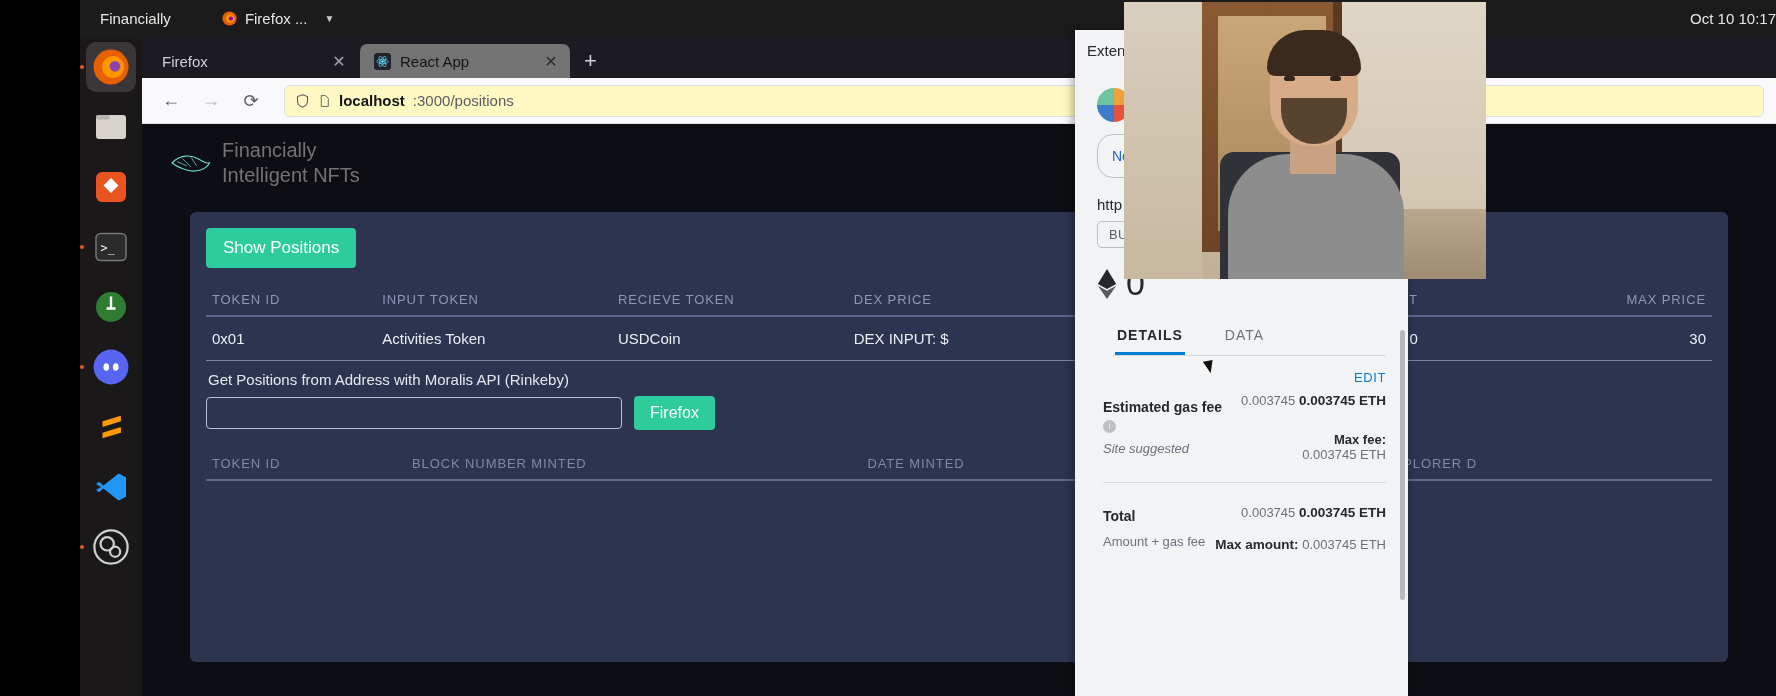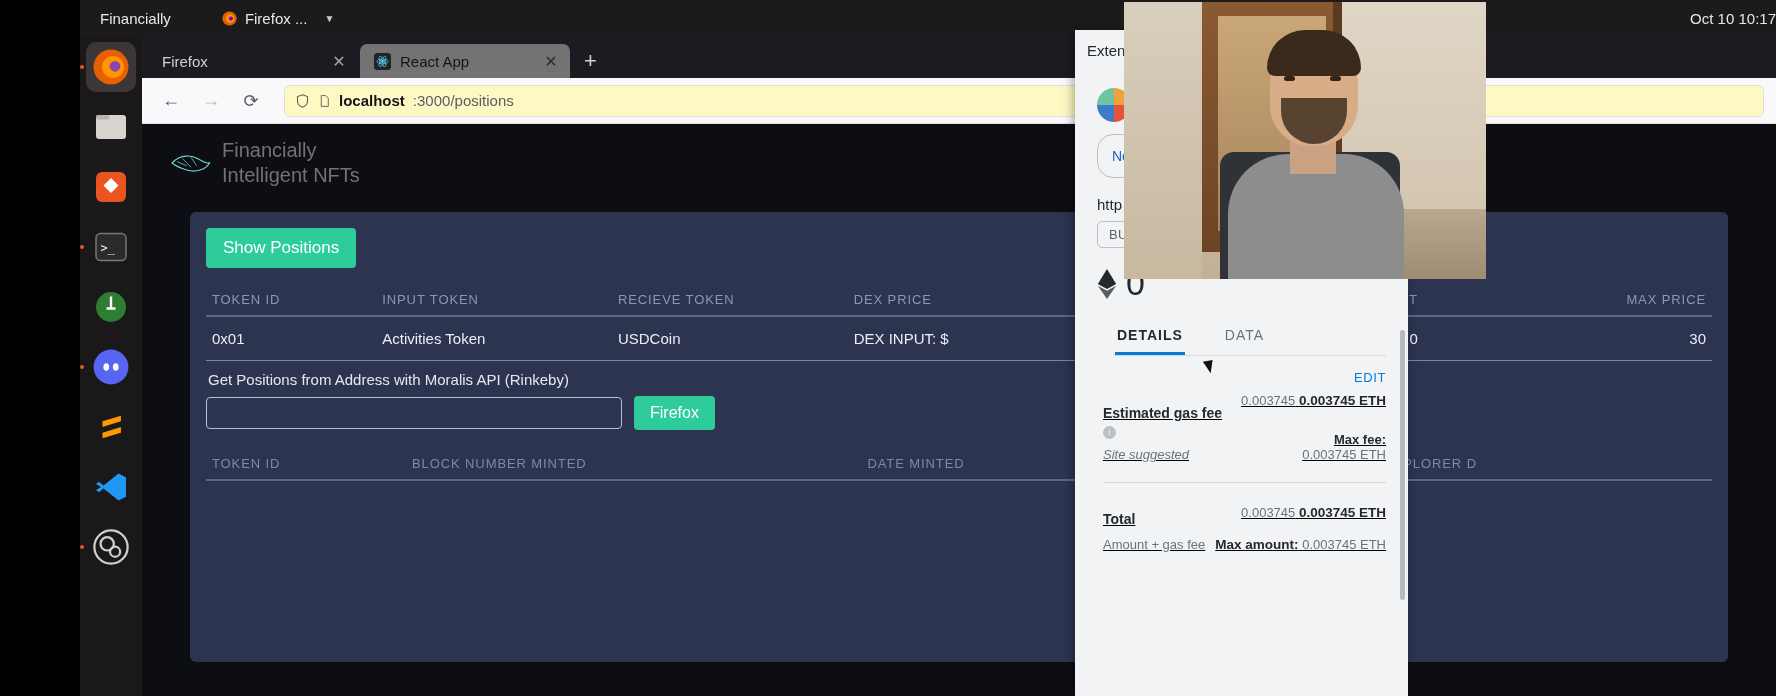--- a/index.html
+++ b/index.html
@@ -131,21 +131,21 @@
     display: inline-block; border: 1px solid #bdc0c4; border-radius: 5px;
     padding: 5px 11px; font-size: 13px; color: #5b5f66; letter-spacing: .3px; background: #f2f3f4;
   }
   .mm-amount { display: flex; align-items: center; gap: 9px; margin: 16px 0 14px 0;
                font-size: 34px; font-weight: 300; color: #24292e; }
   .mm-tabs { display: flex; gap: 38px; border-bottom: 1px solid #d6d9dc; padding-left: 2px; margin-left: 16px; }
   .mm-tab { padding: 10px 2px 9px 2px; font-size: 14px; letter-spacing: 1px; color: #6a737d; }
   .mm-tab.sel { color: #24292e; font-weight: 700; border-bottom: 3px solid #037dd6; }
   .mm-detail { padding: 14px 22px 0 28px; }
   .mm-edit { text-align: right; color: #037dd6; font-size: 13px; letter-spacing: .6px; }
-  .mm-row { display: flex; justify-content: space-between; align-items: flex-end; margin-top: 8px; text-decoration: underline; }
+  .mm-row { display: flex; justify-content: space-between; align-items: center; margin-top: 8px; }
   .mm-k { font-size: 14px; font-weight: 700; color: #24292e; }
   .mm-k-sub { font-size: 13px; color: #6a737d; font-style: italic; margin-top: 8px; }
   .mm-v { font-size: 13px; color: #6a737d; text-align: right; }
   .mm-v b { color: #24292e; font-size: 13.5px; }
   .mm-maxfee { font-size: 13px; color: #24292e; font-weight: 700; text-align: right; }
   .mm-info { display: inline-block; width: 13px; height: 13px; border-radius: 50%;
              background: #bcc0c5; color: #f2f3f4; font-size: 9px; line-height: 13px;
              text-align: center; margin-top: 5px; }
   .mm-sep { border-top: 1px solid #d6d9dc; margin: 20px 0 0 0; }
   .mm-scroll { position: absolute; right: 3px; top: 300px; width: 5px; height: 270px;

